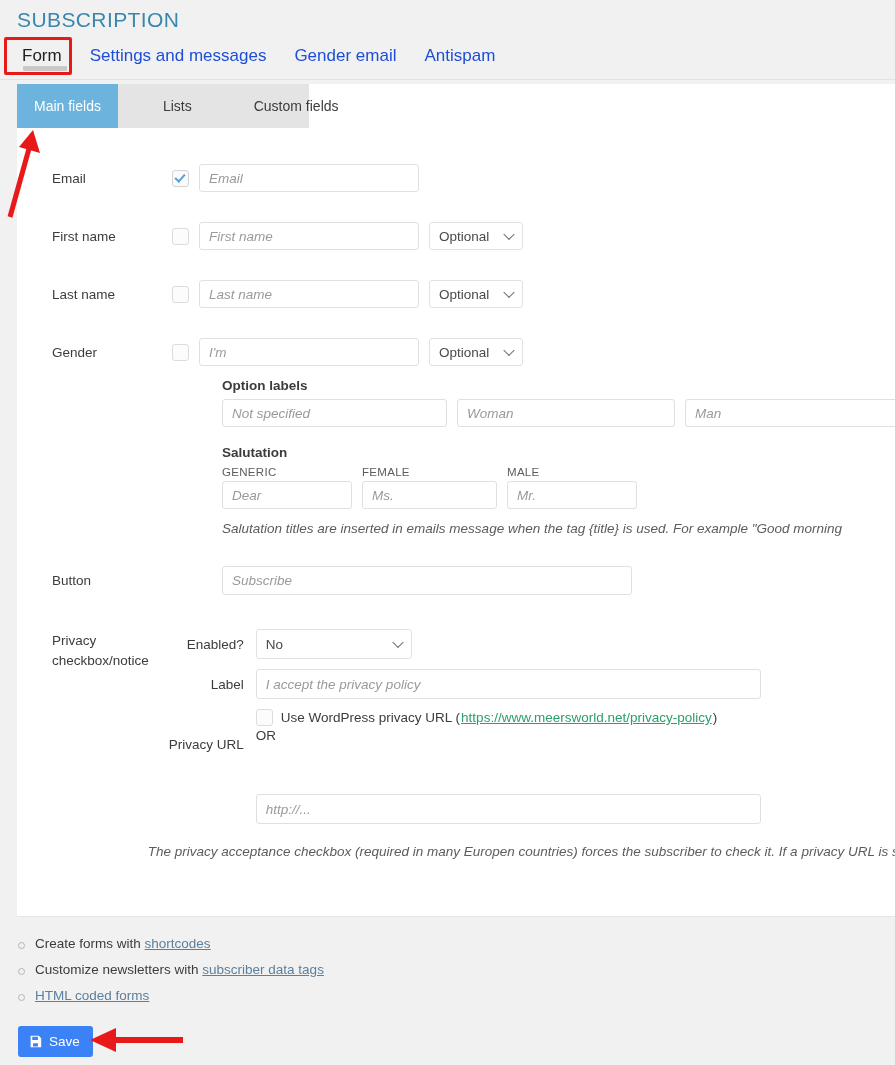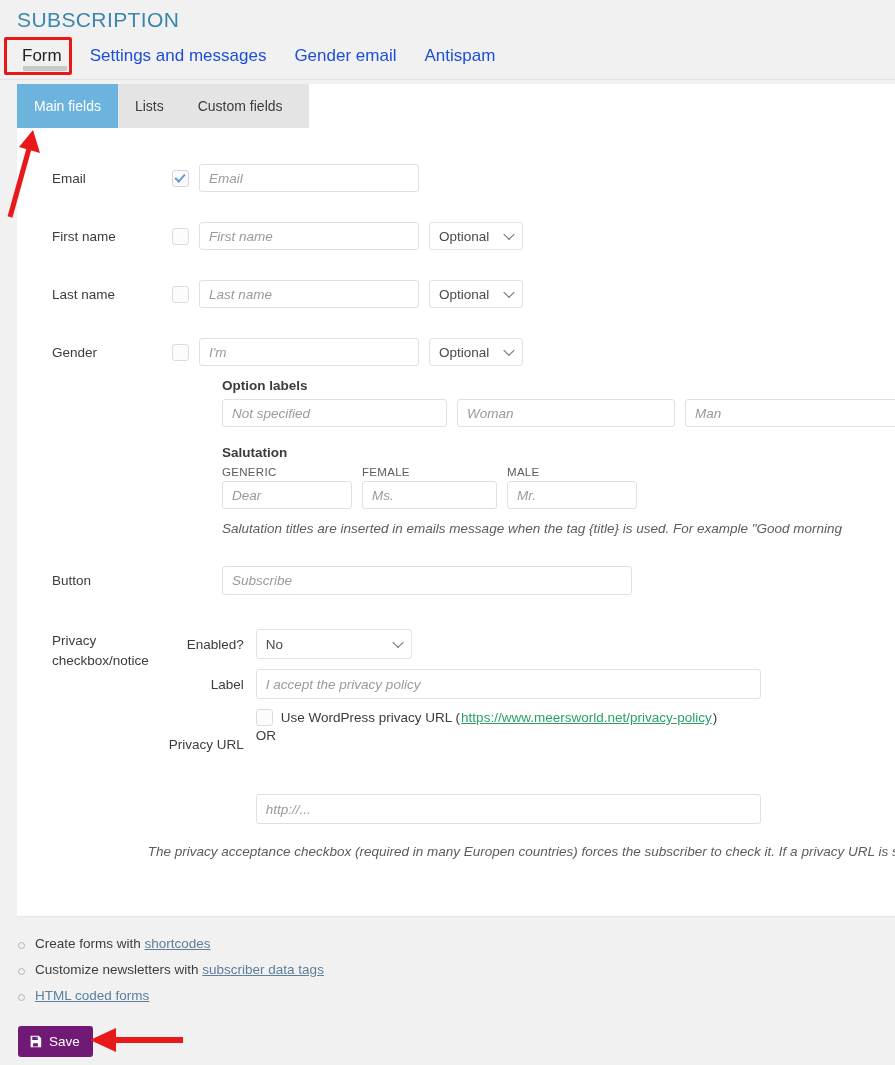--- a/index.html
+++ b/index.html
@@ -70,20 +70,21 @@
     width: 920px;
     background: #ffffff;
     box-shadow: 0 1px 1px rgba(0,0,0,.04);
   }
   .subtabs {
     height: 44px;
     background: #e4e4e4;
     display: flex;
     align-items: stretch;
     width: 292px;
+    gap: 28px;
   }
   .subtab {
     display: flex;
     align-items: center;
     padding: 0 17px;
     font-size: 14px;
     color: #3c3c3c;
     cursor: pointer;
     white-space: nowrap;
   }
@@ -240,21 +241,21 @@
     border: 1px solid #b5b5b5;
     border-radius: 50%;
   }
   .flink { color: #5b7f9c; text-decoration: underline; cursor: pointer; }
 
   .save-btn {
     position: absolute;
     left: 18px;
     top: 1026px;
     height: 31px;
-    background: #701a75;
+    background: #3b82f6;
     color: #fff;
     border: none;
     border-radius: 3px;
     font-size: 13.5px;
     font-family: "Liberation Sans", sans-serif;
     padding: 0 13px 0 11px;
     display: inline-flex;
     align-items: center;
     gap: 7px;
     cursor: pointer;

